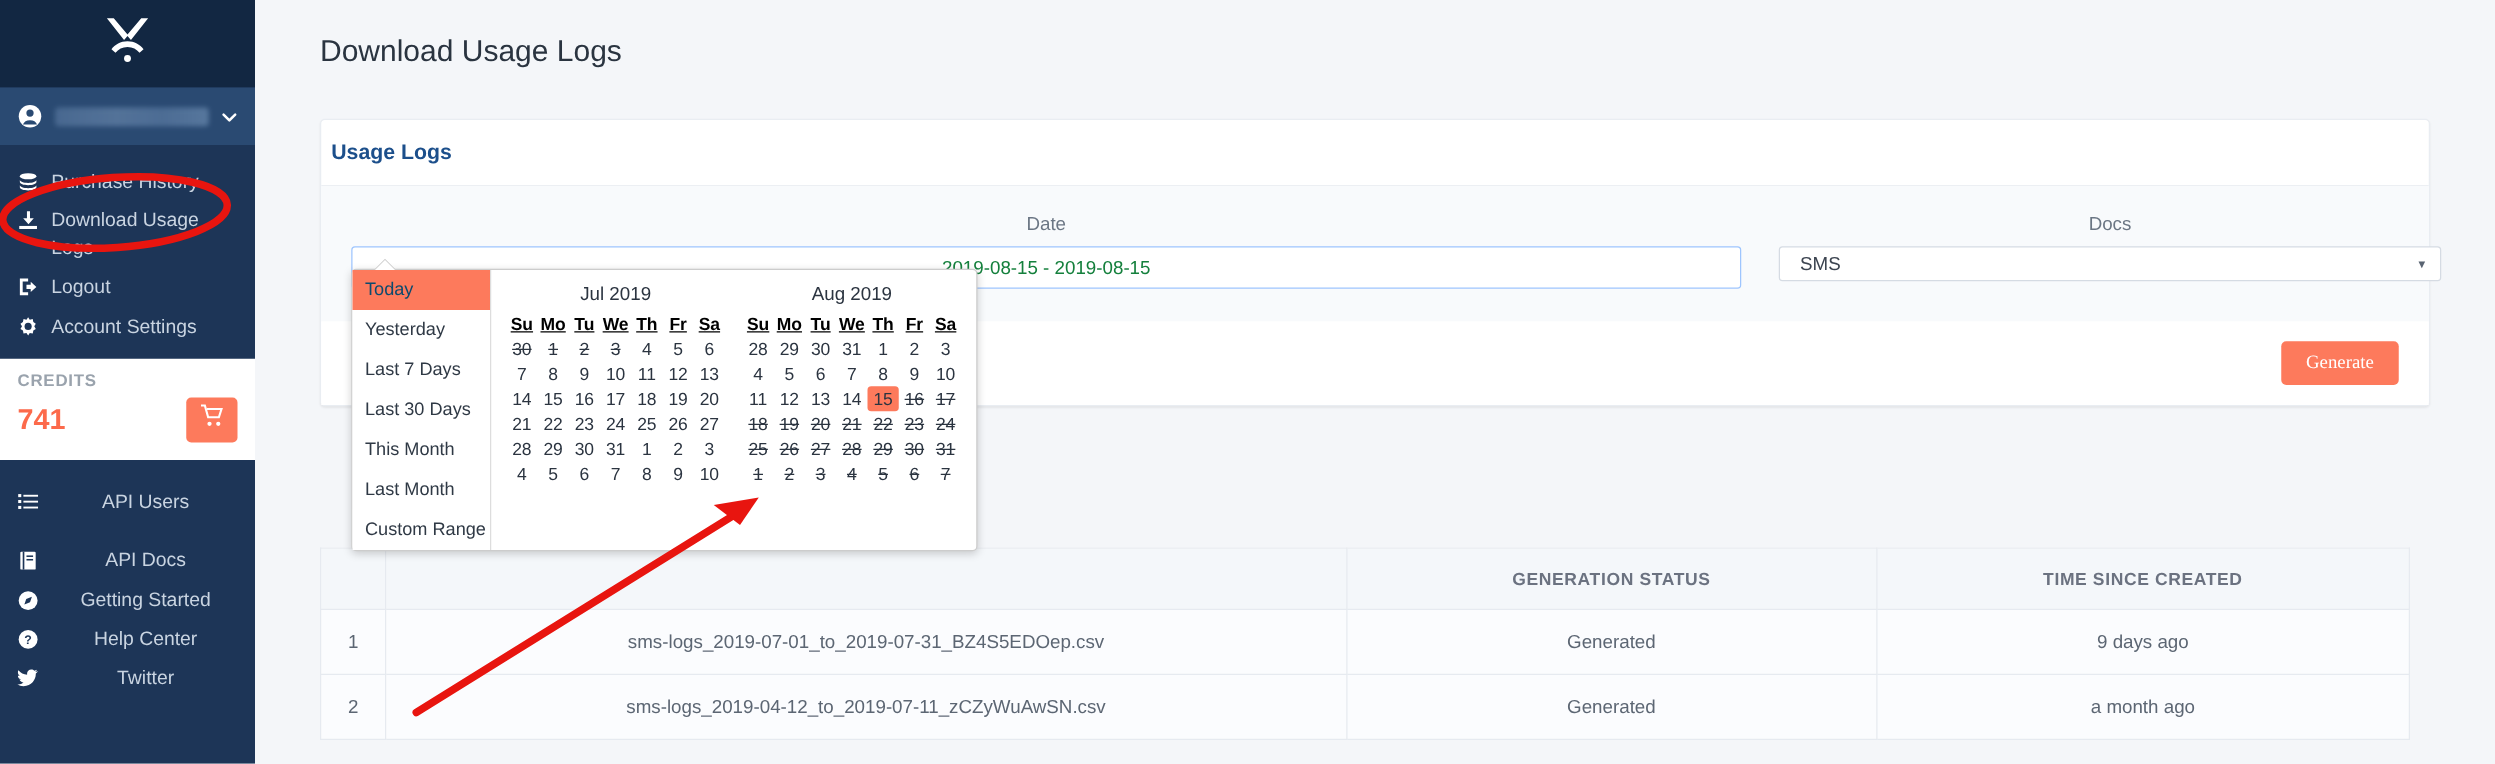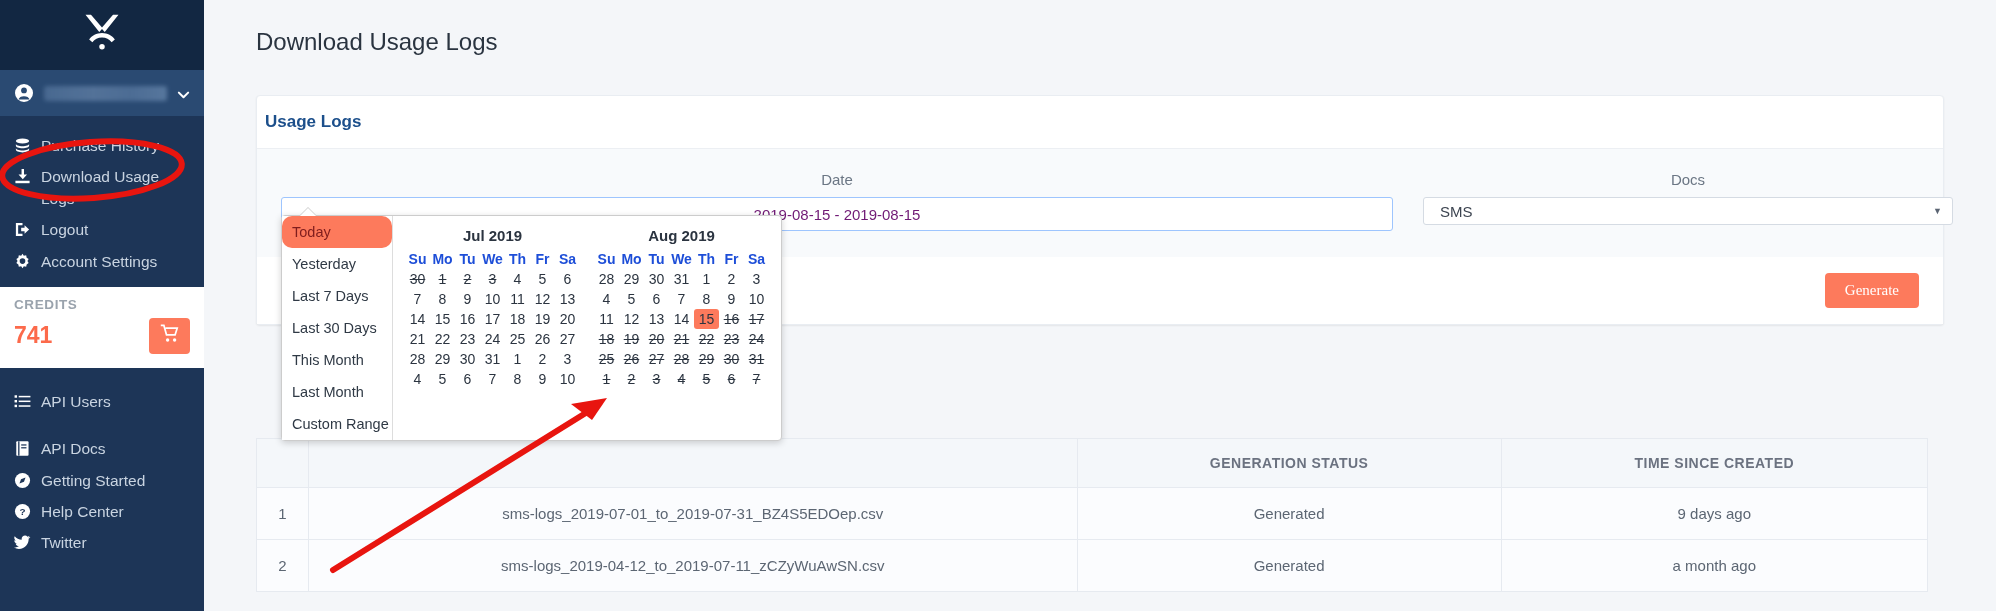--- a/index.html
+++ b/index.html
@@ -53,21 +53,21 @@
     color:#9aa3ad; margin-bottom:6px;
   }
   .credits-row { display:flex; align-items:center; justify-content:space-between; }
   .credits-num { font-size:23px; font-weight:bold; color:#fc6a4b; }
   .cart-btn {
     width:41px; height:36px; background:#fd7a5c; border-radius:4px;
     display:flex; align-items:center; justify-content:center;
   }
   .cart-btn svg { width:20px; height:20px; }
 
-  .navlist2 { padding-top:18px; }
+  .navlist2 { padding-top:18px;text-align:center; }
   .spacer-sm { height:16px; }
 
   
   #main { position:absolute; left:204px; top:0; right:0; bottom:0; }
   .page-title {
     font-size:24px; color:#2a3440; padding:28px 0 0 52px; font-weight:normal;
   }
 
   .card {
     position:absolute; left:52px; top:95px; right:52px;
@@ -84,21 +84,21 @@
   .form-row { display:flex; gap:30px; }
   .field { display:flex; flex-direction:column; }
   .field.date { flex:0 0 1112px; }
   .field.type { flex:0 0 530px; }
   .field-label {
     text-align:center; font-size:15px; color:#6b7684; margin-bottom:9px;
   }
   .date-input {
     height:34px; background:#fff; border:1px solid #9ec5fe; border-radius:3px;
     display:flex; align-items:center; justify-content:center;
-    font-size:15px; color:#701a75;
+    font-size:15px; color:#15803d;
   }
   .type-select {
     height:28px; background:#fff; border:1px solid #d5dbe3; border-radius:3px;
     display:flex; align-items:center; justify-content:space-between;
     padding:0 10px 0 16px; font-size:15px; color:#3c4450;
   }
   .caret { font-size:9px; color:#5a6472; }
 
   .card-foot {
     background:#ffffff; padding:16px 24px; display:flex; justify-content:flex-end;
@@ -124,32 +124,32 @@
     content:""; position:absolute; left:17px; top:-9px;
     border-left:9px solid transparent; border-right:9px solid transparent;
     border-bottom:9px solid #ccc; z-index:-1;
   }
   .drp-ranges {
     width:111px; border-right:1px solid #ddd; padding:0; background:#fff;
   }
   .rng {
     padding:8px 10px; color:#2f3945; font-size:14.5px; white-space:nowrap;
   }
-  .rng.active { background:#fd7a5c; color:#7f1d1d;border-radius:10px; }
+  .rng.active { background:#fd7a5c; color:#0c4a6e; }
 
   .drp-cals { display:flex; padding:8px 12px 12px 12px; gap:14px; }
   .cal { }
   .cal-title {
-    text-align:center; font-weight:bold; font-size:15px;
+    text-align:center; font-weight:normal; font-size:15px;
     color:#2b3440; padding:3px 0 5px 0;
   }
   table.cal-grid { border-collapse:collapse; }
   table.cal-grid th {
-    font-size:14px; font-weight:bold; color:#1d4ed8;
-    width:25px; height:20px; text-align:center; padding:0 1px;
+    font-size:14px; font-weight:bold; color:#000000;
+    width:25px; height:20px; text-align:center; padding:0 1px;text-decoration:underline;
   }
   table.cal-grid td {
     font-size:14px; color:#2b3440; width:25px; height:20px;
     text-align:center; padding:0 1px; line-height:20px;
   }
   td.off { color:#a6acb5; text-decoration:line-through; }
   td.dim { color:#a6acb5; }
   td.sel {
     background:#fd7a5c; color:#fff; border-radius:3px;
   }

